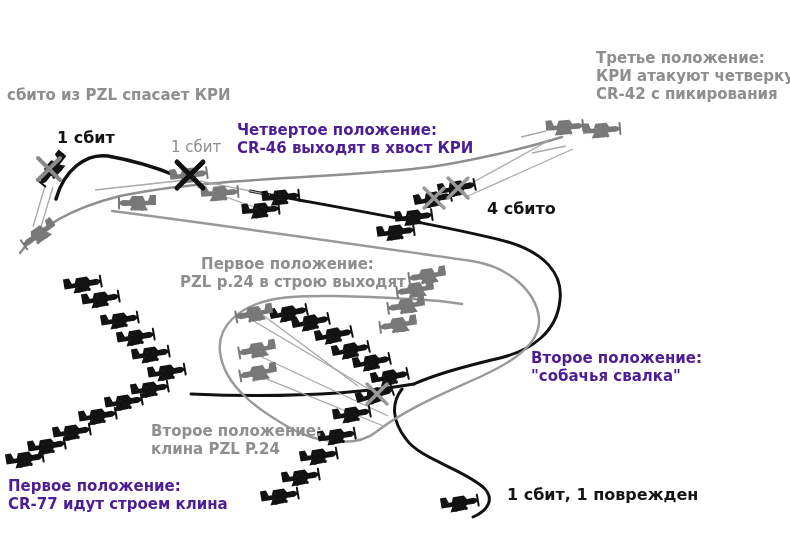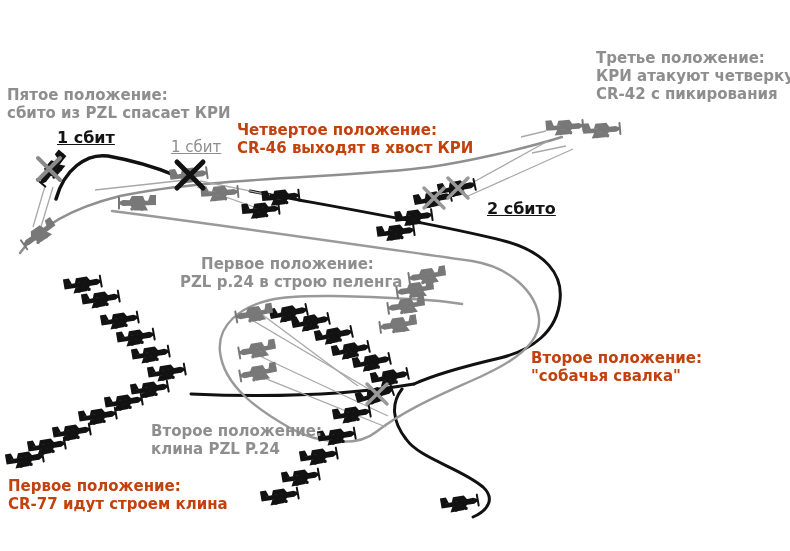--- a/index.html
+++ b/index.html
@@ -1,24 +1,24 @@
 <!DOCTYPE html>
 <html><head>
 <meta charset="utf-8">
 <style>
   html,body{margin:0;padding:0;background:#fff;}
   .canvas{
     position:relative;width:790px;height:551px;background:#ffffff;overflow:hidden;
     font-family:"DejaVu Sans","Liberation Sans",sans-serif;
   }
   .battle-svg{position:absolute;left:0;top:0;}
-  .label{position:absolute;font-size:15px;line-height:18px;font-weight:700;color:#c2410c;white-space:nowrap;}
+  .label{position:absolute;font-size:15px;line-height:18px;font-weight:700;color:#4c1d95;white-space:nowrap;}
   .label.gray{color:#8e8e8e;}
   .label.center{text-align:center;}
-  .kill{position:absolute;font-size:16px;line-height:18px;font-weight:700;color:#141414;white-space:nowrap;text-decoration:underline;}
+  .kill{position:absolute;font-size:16px;line-height:18px;font-weight:700;color:#141414;white-space:nowrap;}
   .kill.gray-kill{color:#8e8e8e;font-weight:400;font-size:15px;}
 </style>
 </head>
 <body>
 
 <div class="canvas">
 
   <svg class="battle-svg" width="790" height="551" viewBox="0 0 790 551">
     <defs>
       <g id="plane">
@@ -117,52 +117,52 @@
     <g fill="none" stroke-linecap="round">
       <path stroke="#8a8a8a" stroke-width="4" d="M38,158 L60,180 M38,180 L60,158"></path>
       <path stroke="#111111" stroke-width="5" d="M177,162 L203,188 M177,188 L203,162"></path>
       <path stroke="#999999" stroke-width="3.5" d="M424,188 L444,208 M424,208 L444,188"></path>
       <path stroke="#999999" stroke-width="3.5" d="M448,178 L468,198 M448,198 L468,178"></path>
       <path stroke="#999999" stroke-width="3.5" d="M367,384 L387,404 M367,404 L387,384"></path>
     </g>
   </svg>
 
   <div class="label gray" style="left:7px;top:86px">
-    <div>Пятое положение:</div>
     <div>сбито из PZL спасает КРИ</div>
   </div>
 
   <div class="label" style="left:237px;top:121px">
     <div>Четвертое положение:</div>
     <div>CR-46 выходят в хвост КРИ</div>
   </div>
 
   <div class="label gray" style="left:596px;top:49px">
     <div>Третье положение:</div>
     <div>КРИ атакуют четверку</div>
     <div>CR-42 с пикирования</div>
   </div>
 
   <div class="label gray center" style="left:180px;top:255px;width:215px">
     <div>Первое положение:</div>
-    <div>PZL p.24 в строю пеленга</div>
+    <div>PZL p.24 в строю выходят</div>
   </div>
 
   <div class="label" style="left:531px;top:349px">
     <div>Второе положение:</div>
     <div>"собачья свалка"</div>
   </div>
 
   <div class="label gray" style="left:151px;top:422px">
     <div>Второе положение:</div>
     <div>клина PZL P.24</div>
   </div>
 
   <div class="label" style="left:8px;top:477px">
     <div>Первое положение:</div>
     <div>CR-77 идут строем клина</div>
   </div>
 
   <div class="kill" style="left:57px;top:129px">1 сбит</div>
   <div class="kill gray-kill" style="left:171px;top:138px">1 сбит</div>
-  <div class="kill" style="left:487px;top:200px">2 сбито</div>
+  <div class="kill" style="left:487px;top:200px">4 сбито</div>
+  <div class="kill" style="left:507px;top:486px">1 сбит, 1 поврежден</div>
 
 </div>
 
 </body></html>

